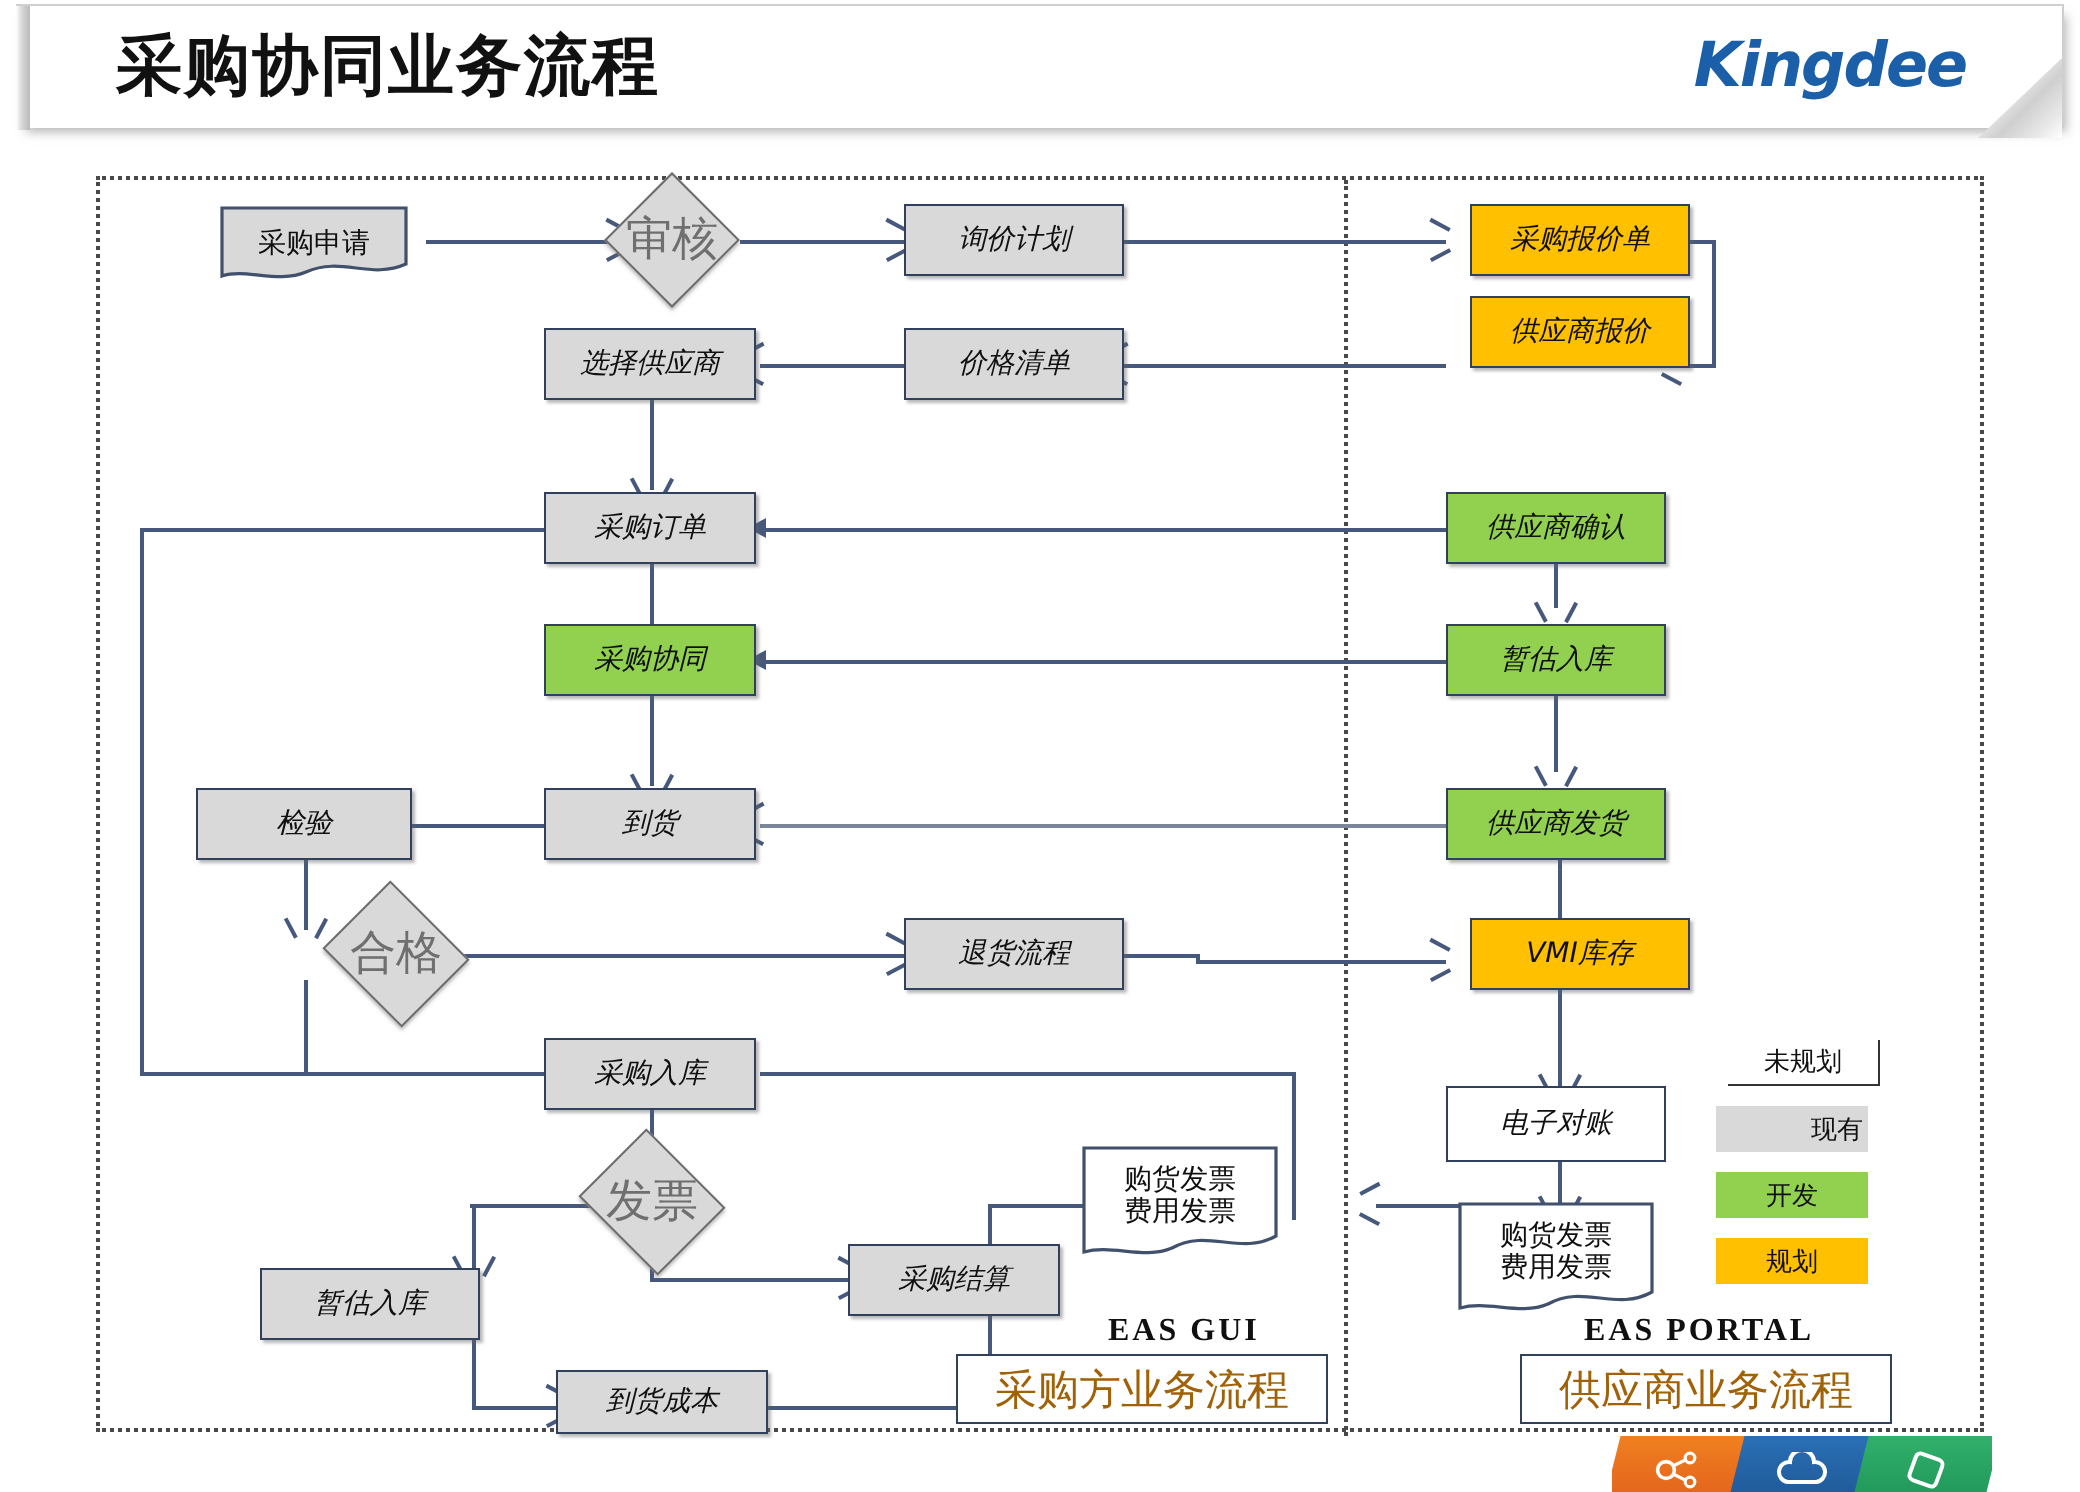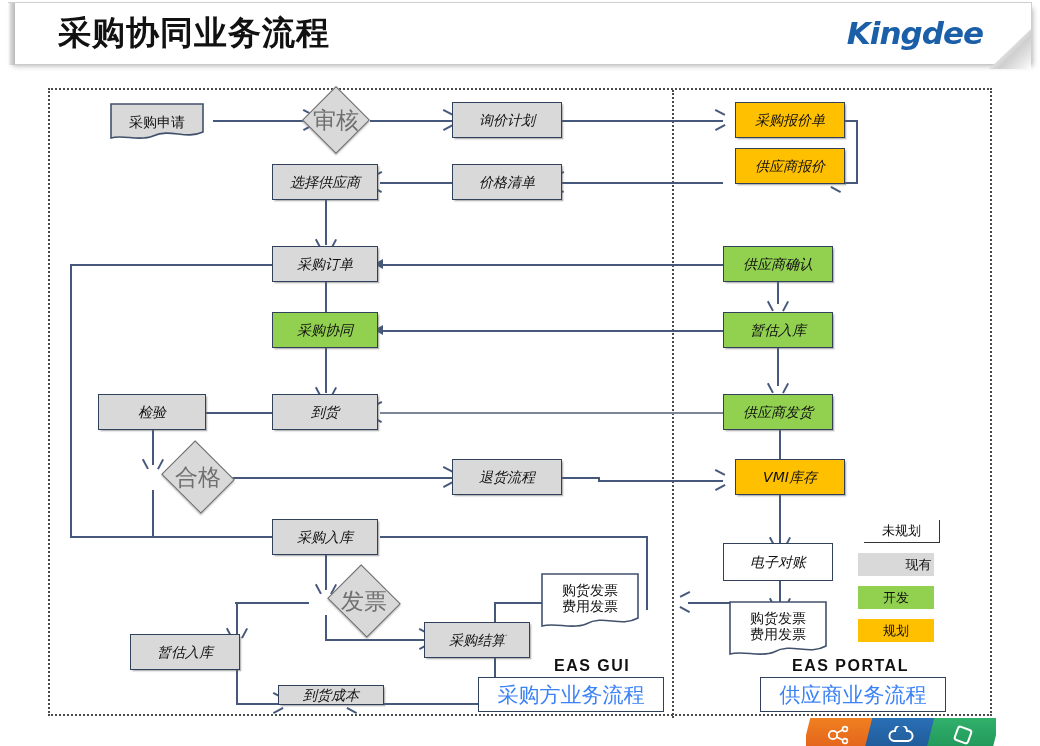--- a/index.html
+++ b/index.html
@@ -152,27 +152,27 @@
   .lg-white  { background:#ffffff; border-right:1.5px solid #333; border-bottom:1.5px solid #333; }
   .lg-gray   { background:#d9d9d9; }
   .lg-green  { background:#92d050; }
   .lg-orange { background:#ffc000; }
 
   
   .sys-label {
     position: absolute; z-index: 6;
     font-size: 16px; font-weight: bold; color: #101010;
     letter-spacing: 1.5px;
-    font-family: Liberation Sans, sans-serif;
+    font-family: Liberation Serif, serif;
   }
   .footer-box {
     position: absolute; z-index: 6;
     border: 1.5px solid #31415c; background: #ffffff;
     display: flex; align-items: center; justify-content: center;
-    font-size: 21px; color: #3b82f6;
+    font-size: 21px; color: #a16207;
     font-family: "DejaVu Sans","Liberation Sans",sans-serif;
   }
 
   
   #deco { position: absolute; left: 806px; top: 718px; width: 190px; height: 28px; z-index: 8; overflow:hidden; }
   .deco-tile {
     position: absolute; top: 0; width: 66px; height: 34px;
     transform: skewX(-14deg);
     display:flex; align-items:center; justify-content:center;
   }
@@ -375,21 +375,21 @@
     </div>
 
     <div class="node rect fill-gray" style="left:222px; top:429px; width:106px; height:36px;">
       <span>采购入库</span>
     </div>
 
     <div class="node rect fill-white" style="left:673px; top:453px; width:110px; height:38px;">
       <span>电子对账</span>
     </div>
 
-    <div class="node diamond" style="left:248px; top:487px; width:56px; height:48px;margin-left:38px;">
+    <div class="node diamond" style="left:248px; top:487px; width:56px; height:48px;">
       <div class="dshape"></div>
       <span class="dlabel">发票</span>
     </div>
 
     <div class="node doc" style="left:490px; top:482px; width:100px; height:58px; flex-direction:column;">
       <svg width="100" height="58" viewBox="0 0 100 58">
         <path d="M2,2 H98 V46 C80,56 64,42 46,52 C32,58 16,50 2,54 Z" fill="#ffffff" stroke="#41506b" stroke-width="1.6"></path>
       </svg>
       <span class="dlabel2" style="margin-top:-6px;">购货发票</span>
       <span class="dlabel2">费用发票</span>
@@ -404,21 +404,21 @@
     </div>
 
     <div class="node rect fill-gray" style="left:80px; top:544px; width:110px; height:36px;">
       <span>暂估入库</span>
     </div>
 
     <div class="node rect fill-gray" style="left:374px; top:532px; width:106px; height:36px;">
       <span>采购结算</span>
     </div>
 
-    <div class="node rect fill-gray" style="left:228px; top:595px; width:106px; height:20px;text-align:right;">
+    <div class="node rect fill-gray" style="left:228px; top:595px; width:106px; height:32px;text-align:right;">
       <span>到货成本</span>
     </div>
 
     <div id="legend" style="left:808px; top:430px; width:90px; height:125px;">
       <div class="lg-item lg-white" style="left:6px; top:0px;">
         <span>未规划</span>
       </div>
       <div class="lg-item lg-gray" style="left:0px; top:33px;padding-left:45px;">
         <span>现有</span>
       </div>

